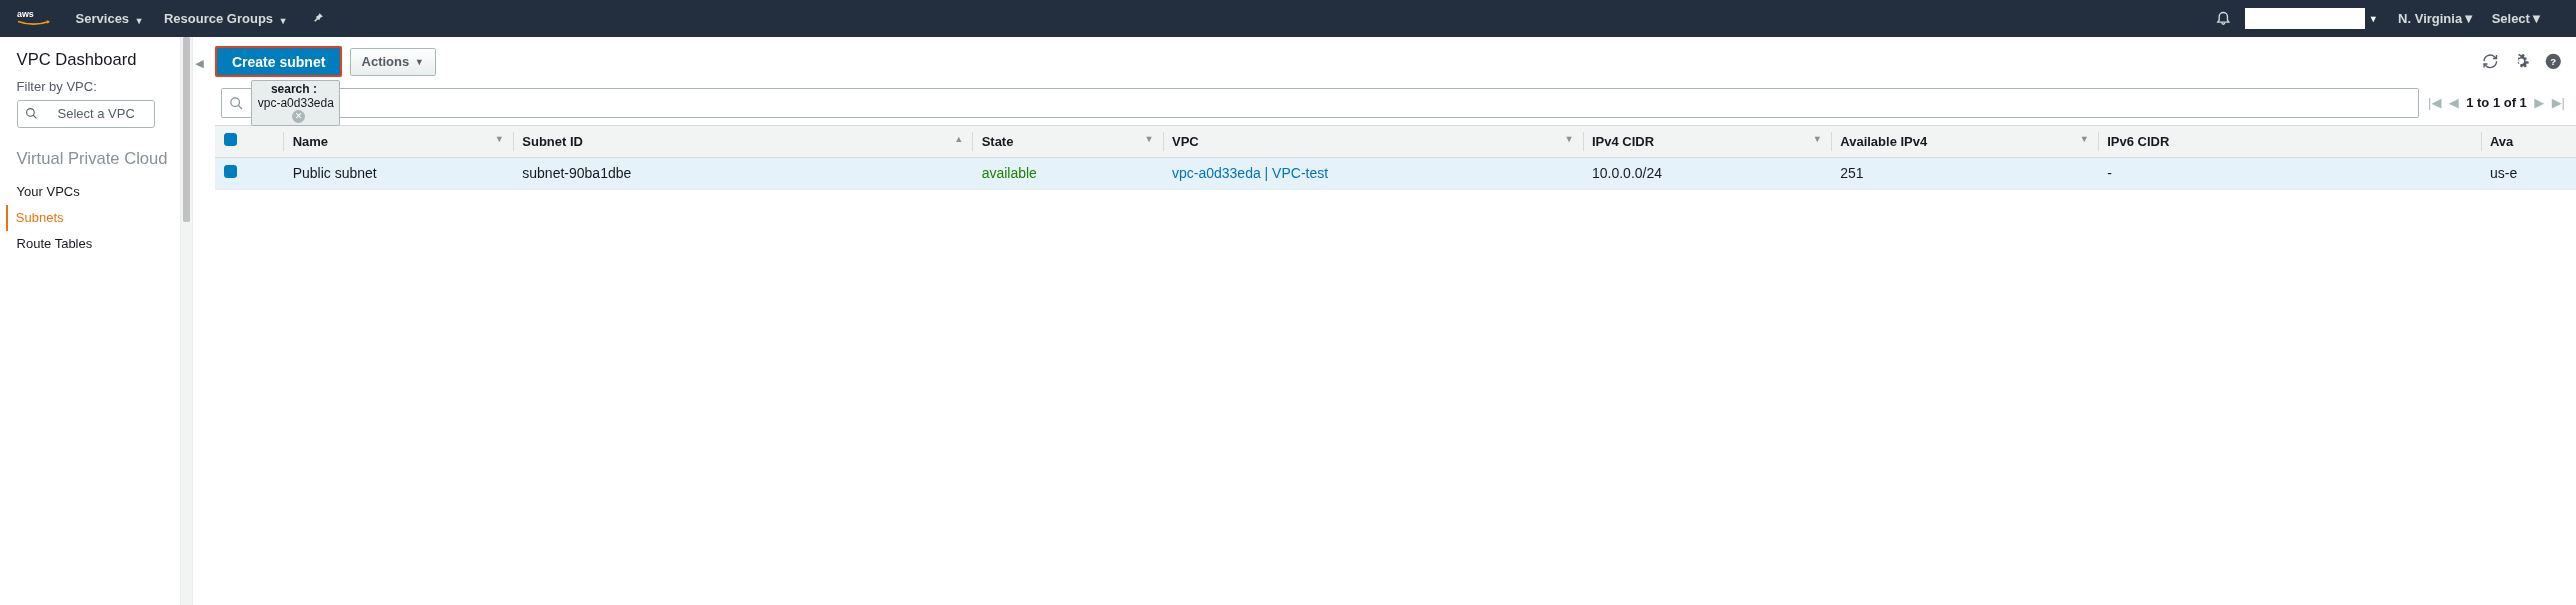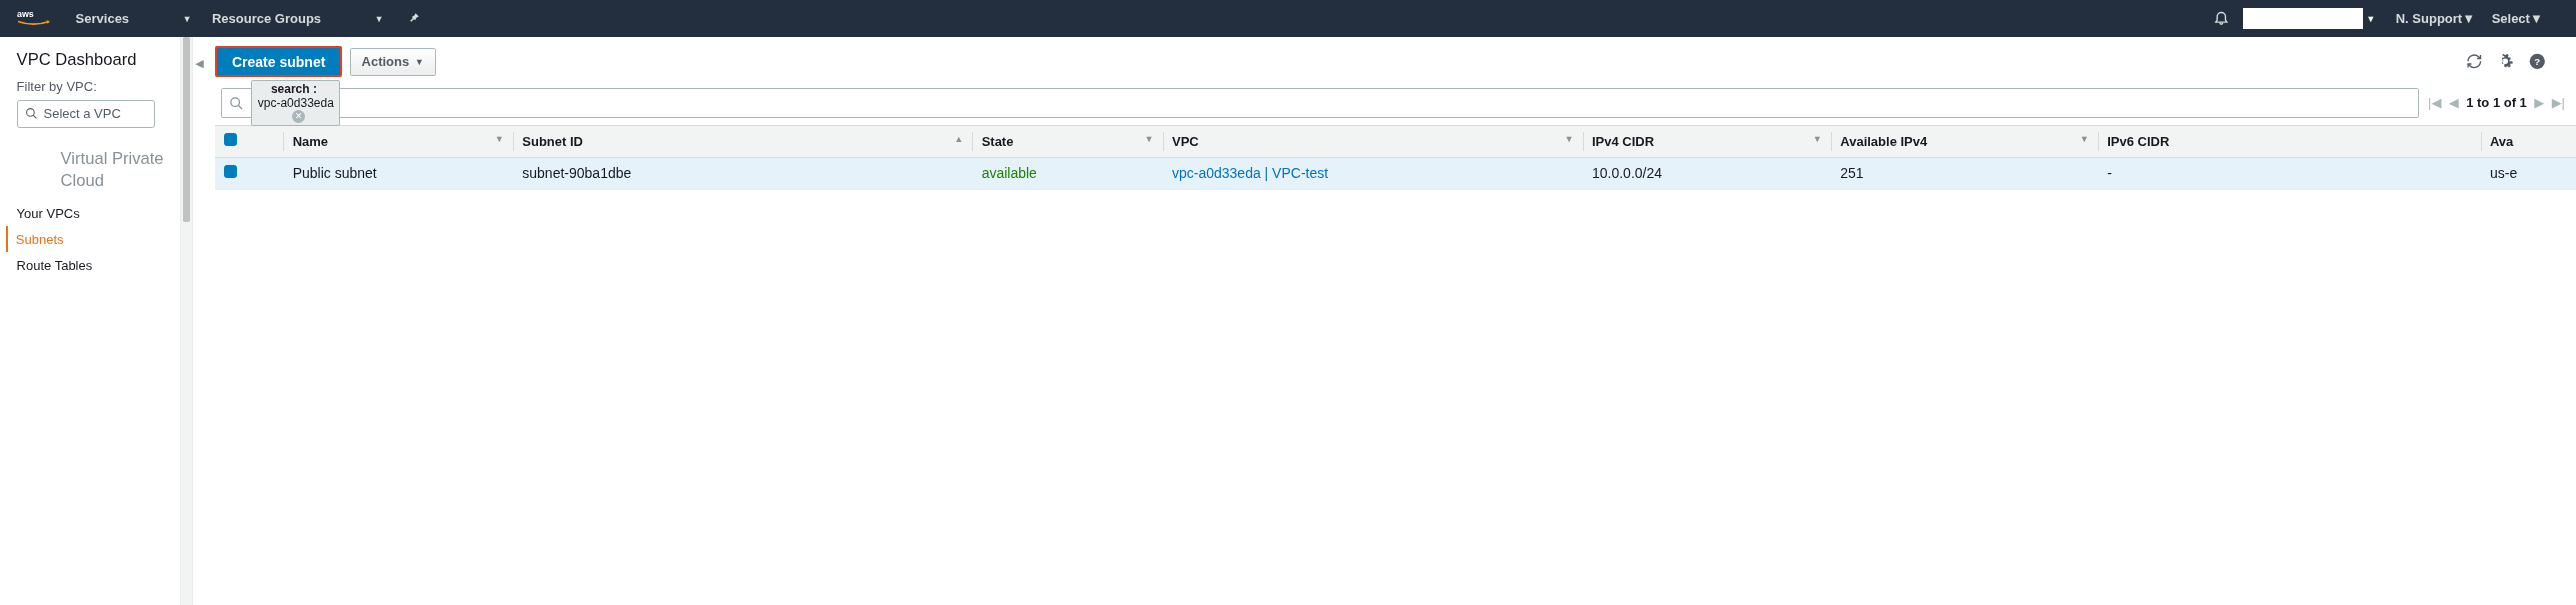--- a/index.html
+++ b/index.html
@@ -1,46 +1,46 @@
 <!DOCTYPE html>
 <html style="font-size:14.8px"><head>
 <meta charset="utf-8">
 <style>
 * { box-sizing: border-box; margin: 0; padding: 0; }
 body { font-family: "Amazon Ember", "Helvetica Neue", Arial, sans-serif; font-size: 13px; color: #16191f; background: #fff; }
 
 
 .topnav { background: #232f3e; height: 37px; display: flex; align-items: center; padding: 0 16.6px; color: #fff; font-size: 13px; }
 .topnav .logo { margin-right: 26px; display:flex; }
-.topnav .navitem { display: flex; align-items: center; margin-right: 20.3px; cursor: pointer; font-weight: 600; color:#d5dbdb;gap:48px; }
+.topnav .navitem { display: flex; align-items: flex-end; margin-right: 20.3px; cursor: pointer; font-weight: 600; color:#d5dbdb; }
 .topnav .navitem .caret { margin-left: 5.5px; font-size:9.2px; }
 .topnav .pin { margin-left:3.7px; font-size:13px; color:#d5dbdb; cursor:pointer; }
 .topnav .spacer { flex: 1; }
 .topnav .bell { margin-right: 13px; cursor:pointer; }
 .topnav .acct-box { background:#fff; width:120px; height:20.3px; margin-right:3.7px; }
 .topnav .acct-caret { margin-right:20.3px; font-size:9.2px; cursor:pointer; }
 .topnav .region, .topnav .support { display:flex; align-items:center; margin-right:16.6px; cursor:pointer; font-weight:600; color:#d5dbdb; }
 
 
 .layout { display:flex; height: calc(100vh - 37px); }
 .sidebar { width: 180px; padding: 13px 0 13px 16.6px; background:#fff; position:relative; }
 .sidebar h1 { font-size:16.6px; font-weight:400; color:#16191f; margin-bottom:9.2px; cursor:pointer; }
 .sidebar .filter-label { font-size:13px; color:#545b64; margin-bottom:5.5px; }
-.sidebar .vpc-select { display:flex; align-items:center; border:0.9px solid #aab7b8; border-radius:2.8px; padding:3.7px 7.4px; width:138px; height:28px; cursor:pointer; background:#fff; color:#545b64; }
+.sidebar .vpc-select { display:flex; align-items:center; border:0.9px solid #aab7b8; border-radius:2.8px; padding:3.7px 7.4px; width:138px; height:28px; cursor:pointer; background:#fff; color:#545b64;gap:14px; }
 .sidebar .vpc-select svg { margin-right:5.5px; flex-shrink:0; }
-.sidebar .section-title { font-size:16.6px; color:#879196; font-weight:400; margin-top:20.3px; margin-bottom:9.2px; line-height:1.3;margin-left:44px; }
+.sidebar .section-title { font-size:16.6px; color:#879196; font-weight:400; margin-top:20.3px; margin-bottom:9.2px; line-height:1.3; }
 .sidebar .navlink { display:block; padding:5.5px 0; font-size:13px; color:#16191f; cursor:pointer; }
 .sidebar .navlink.active { border-left:2.8px solid #ec7211; padding-left:7.4px; margin-left:-10.2px; color:#ec7211; }
 .scrollbar { width:13px; background:#f2f3f3; border-left:0.9px solid #eaeded; border-right:0.9px solid #eaeded; position:relative; }
 .scrollbar .thumb { position:absolute; top:0; left:1.8px; right:1.8px; height:185px; background:#c1c1c1; border-radius:1.8px; }
 .collapse-handle { width:13px; display:flex; align-items:flex-start; justify-content:center; padding-top:20.3px; cursor:pointer; color:#879196; font-size:11px; }
 
 
 .main { flex:1; padding:9.2px 0 0 9.2px; overflow:hidden; }
-.toolbar { display:flex; align-items:center; gap:7.4px; margin-bottom:11px; padding-right:27px; }
+.toolbar { display:flex; align-items:center; gap:7.4px; margin-bottom:11px; padding-right:11px; }
 .btn-primary { background:#007dbc; color:#fff; border:2.8px solid #e83e1b; outline:0.9px solid #007dbc; outline-offset:-3.7px; font-weight:700; padding:5.5px 14.8px; font-size:14px; cursor:pointer; border-radius:1.8px; }
 .btn-secondary { background:linear-gradient(#fff,#eaeded); border:0.9px solid #aab7b8; border-radius:1.8px; padding:5.5px 11px; font-size:13px; font-weight:700; color:#545b64; cursor:pointer; display:flex; align-items:center; }
 .btn-secondary .caret{ margin-left:5.5px; font-size:9.2px; }
 .toolbar .spacer{flex:1;}
 .icon-btn { cursor:pointer; color:#545b64; padding:3.7px; display:flex; align-items:center; }
 .icon-btn svg{display:block;}
 
 
 .filter-row{ display:flex; align-items:center; gap:9.2px; padding:0 11px 7.4px 5.5px; }
 .search-box{ flex:1; display:flex; align-items:center; border:0.9px solid #aab7b8; border-radius:1.8px; height:29.5px; padding:0 7.4px; background:#fff; }
@@ -101,21 +101,21 @@
   <span class="spacer"></span>
   <span class="bell">
     <svg width="16.6" height="16.6" viewBox="0 0 24 24" fill="none" stroke="#d5dbdb" stroke-width="2">
         <path d="M18 16v-5a6 6 0 10-12 0v5l-2 3h16l-2-3z"></path>
         <path d="M10 20a2 2 0 004 0"></path>
       </svg>
   </span>
   <span class="acct-box"></span>
   <span class="acct-caret">▼</span>
   <span class="region">
-    <span>N. Support</span>
+    <span>N. Virginia</span>
     <span class="caret">▼</span>
   </span>
   <span class="support">
     <span>Select</span>
     <span class="caret">▼</span>
   </span>
 </div>
 
 <div class="layout">
 

